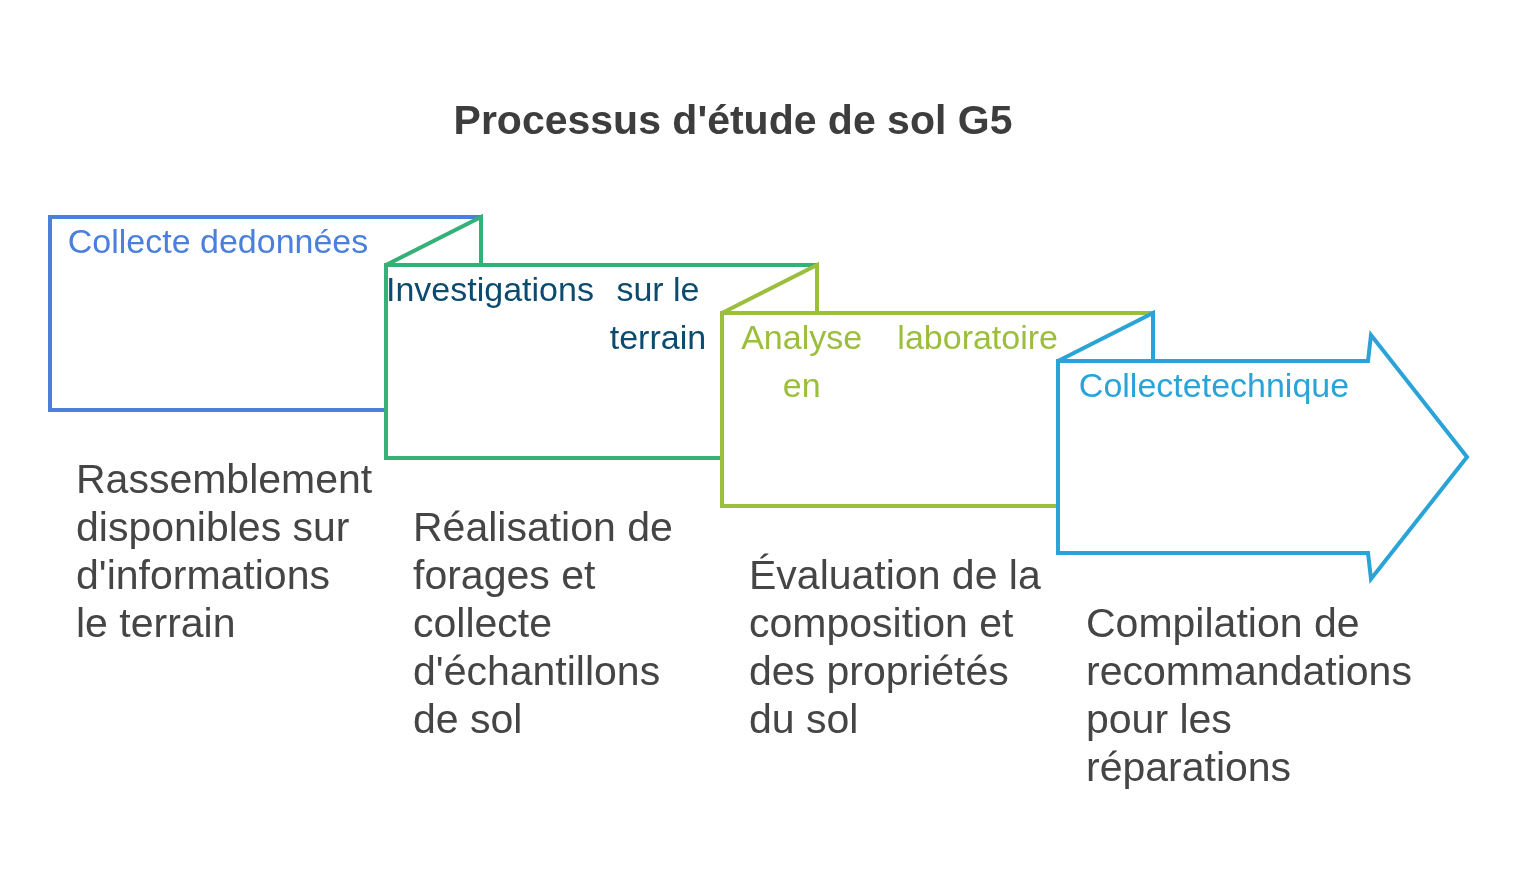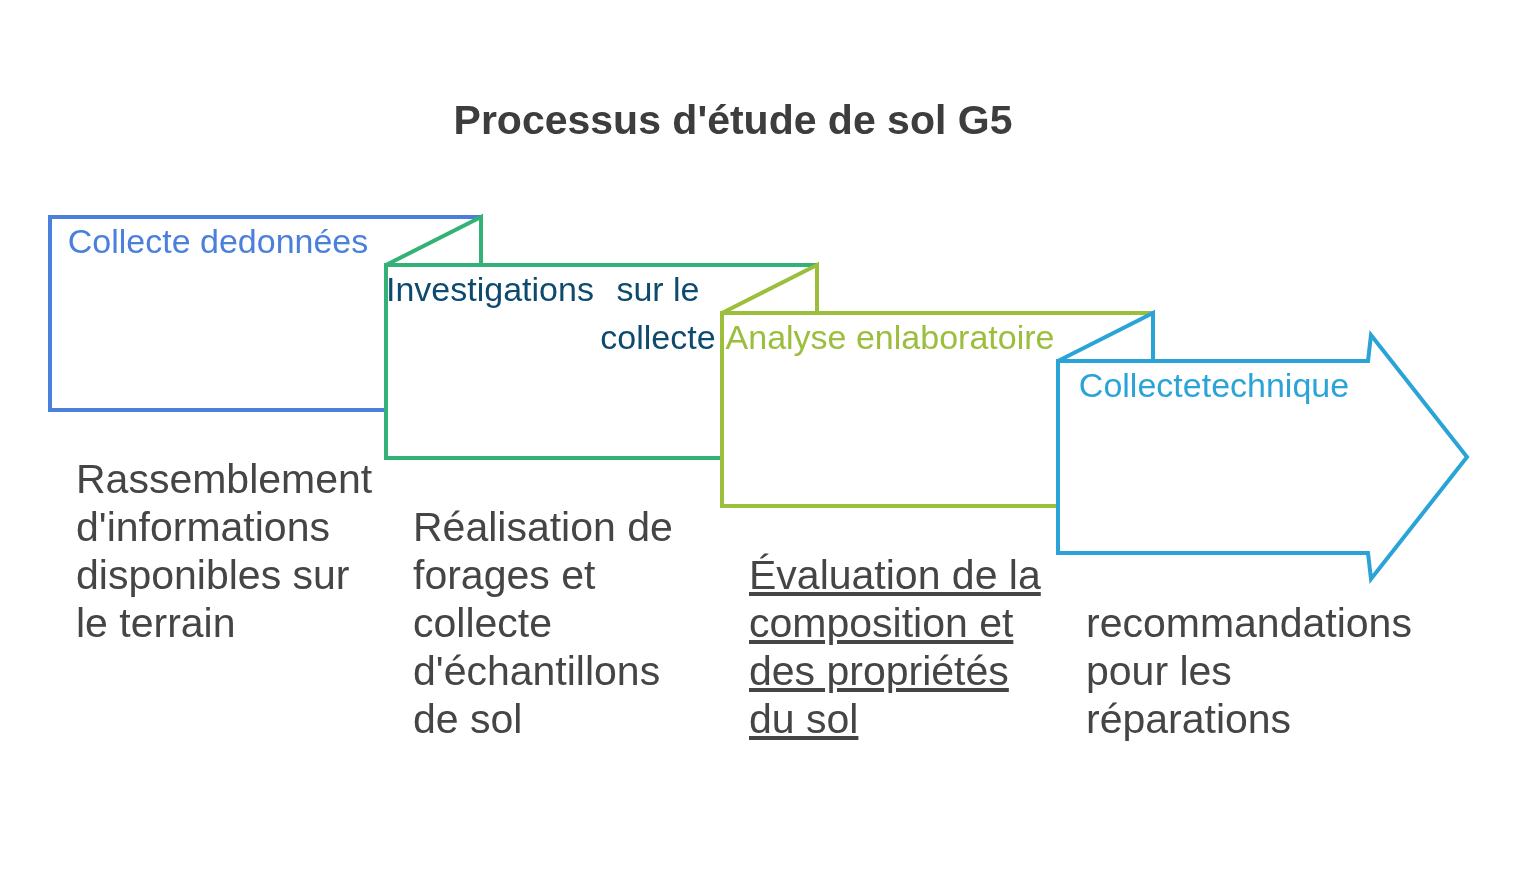--- a/index.html
+++ b/index.html
@@ -34,32 +34,32 @@
     position: absolute;
     display: flex;
     justify-content: center;
     text-align: center;
     font-size: 34px;
     line-height: 48px;
     font-weight: 400;
   }
   .step-label.l1 { left: 50px;   top: 217px; width: 336px; height: 193px; }
   .step-label.l2 { left: 386px;  top: 265px; width: 336px; height: 193px; }
-  .step-label.l3 { left: 722px;  top: 313px; width: 336px; height: 193px; }
+  .step-label.l3 { left: 722px;  top: 313px; width: 336px; height: 193px; gap: 16px; }
   .step-label.l4 { left: 1058px; top: 361px; width: 312px; height: 192px; }
   .step-desc {
     position: absolute;
     font-size: 41px;
     line-height: 48px;
     font-weight: 400;
     text-align: left;
   }
   .step-desc.d1 { left: 76px;   top: 455px; width: 345px; }
   .step-desc.d2 { left: 413px;  top: 503px; width: 345px; }
-  .step-desc.d3 { left: 749px;  top: 551px; width: 345px; text-decoration: underline; }
+  .step-desc.d3 { left: 749px;  top: 551px; width: 345px; }
   .step-desc.d4 { left: 1086px; top: 599px; width: 360px; }
 </style>
 </head>
 <body>
 
 <div class="canvas">
 
   <svg class="shapes-svg" width="1517" height="892" viewBox="0 0 1517 892">
 
     <path d="M50 217 H481 V410 H50 Z" fill="#ffffff" stroke-width="4" stroke-linejoin="miter" stroke="#4a80dc"></path>
@@ -75,49 +75,50 @@
   </svg>
 
   <div class="diagram-title" style="color: rgb(61, 61, 61);">Processus d'étude de sol G5</div>
 
   <div class="step-label l1" style="color: rgb(74, 128, 220);">
     <div>Collecte de</div>
     <div>données</div>
   </div>
   <div class="step-label l2" style="color: #0c4a6e;">
     <div>Investigations</div>
-    <div>sur le collecte</div>
+    <div>sur le terrain</div>
   </div>
   <div class="step-label l3" style="color: rgb(155, 190, 60);">
     <div>Analyse en</div>
     <div>laboratoire</div>
   </div>
   <div class="step-label l4" style="color: rgb(42, 163, 215);">
     <div>Collecte</div>
     <div>technique</div>
   </div>
 
   <div class="step-desc d1" style="color: rgb(69, 69, 69);">
     <div>Rassemblement</div>
+    <div>disponibles sur</div>
     <div>d'informations</div>
-    <div>disponibles sur</div>
     <div>le terrain</div>
   </div>
   <div class="step-desc d2" style="color: rgb(69, 69, 69);">
     <div>Réalisation de</div>
     <div>forages et</div>
     <div>collecte</div>
     <div>d'échantillons</div>
     <div>de sol</div>
   </div>
   <div class="step-desc d3" style="color: rgb(69, 69, 69);">
     <div>Évaluation de la</div>
     <div>composition et</div>
     <div>des propriétés</div>
     <div>du sol</div>
   </div>
   <div class="step-desc d4" style="color: rgb(69, 69, 69);">
+    <div>Compilation de</div>
     <div>recommandations</div>
     <div>pour les</div>
     <div>réparations</div>
   </div>
 
 </div>
 
 </body></html>

